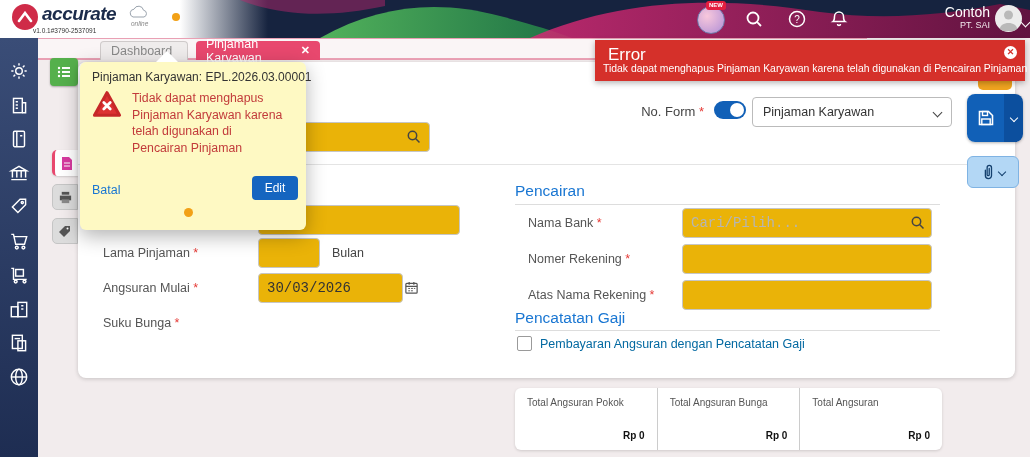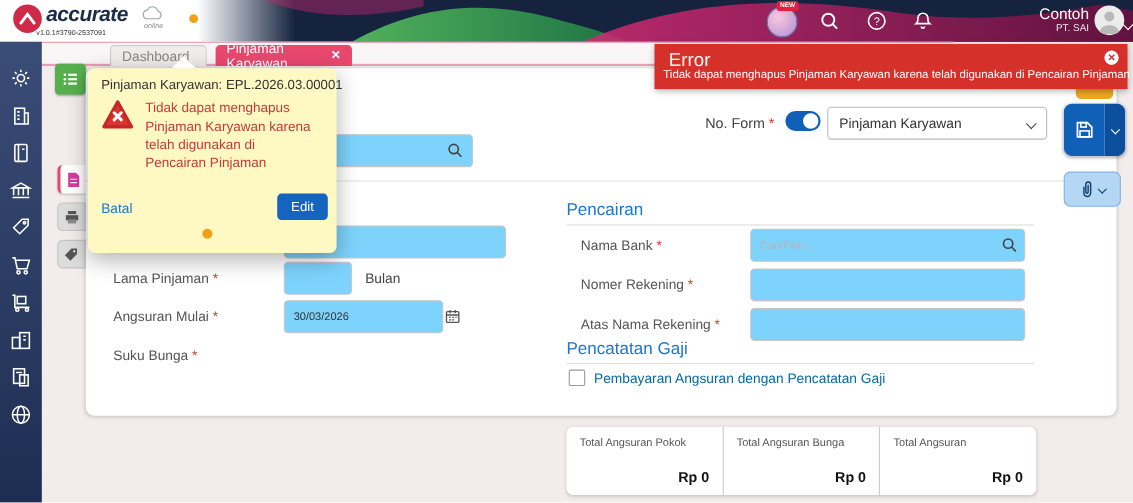--- a/index.html
+++ b/index.html
@@ -55,22 +55,22 @@
     align-items:center;justify-content:center;cursor:pointer;box-sizing:border-box;}
   .vtab1{top:150px;background:#fff;border-left:3px solid #e8486e;box-shadow:0 1px 2px rgba(0,0,0,.15);}
   .vtab2{top:184px;background:#dcdcdc;border:1px solid #c5c5c5;}
   .vtab3{top:218px;background:#dcdcdc;border:1px solid #c5c5c5;}
 
   
   .card{position:absolute;left:78px;top:62px;width:937px;height:316px;background:#fff;border-radius:8px;
     box-shadow:0 1px 4px rgba(0,0,0,.18);}
   .divline{position:absolute;background:#e4e4e4;height:1px;}
 
-  .inp{position:absolute;border:1px solid #c6c6c6;border-radius:4px;background:#7dd3fc;box-sizing:border-box;
-    font-family:Liberation Sans, sans-serif;font-size:10px;color:#333;padding:0 8px;height:30px;}
+  .inp{position:absolute;border:1px solid #c6c6c6;border-radius:4px;background:#eab308;box-sizing:border-box;
+    font-family:Liberation Mono, monospace;font-size:14px;color:#333;padding:0 8px;height:30px;}
   .inp::placeholder{color:#b5b5b5;}
   .iconbox{position:absolute;pointer-events:none;}
   .lbl{position:absolute;color:#555;font-size:12.5px;white-space:nowrap;}
   .req{color:#e53935;}
   .selectbox{position:absolute;border:1px solid #bbb;border-radius:4px;background:#fff;display:flex;
     align-items:center;justify-content:space-between;padding:0 10px;box-sizing:border-box;height:30px;
     font-size:12.5px;color:#333;cursor:pointer;}
   .heading{position:absolute;color:#1976d2;font-size:15.5px;}
   .toggle{position:absolute;left:714px;top:101px;width:32px;height:18px;background:#1160b7;border-radius:10px;cursor:pointer;}
   .knob{position:absolute;right:2px;top:2px;width:14px;height:14px;background:#fff;border-radius:50%;}
@@ -86,21 +86,21 @@
   .attachbtn{position:absolute;left:967px;top:156px;width:50px;height:30px;background:#b3d7f5;
     border:1px solid #7fb3e3;border-radius:6px;display:flex;align-items:center;justify-content:center;gap:4px;cursor:pointer;}
   .attachbtn .chev{border-color:#14406e;width:5px;height:5px;}
 
   
   .totals{position:absolute;left:515px;top:388px;width:427px;height:62px;background:#fff;border-radius:6px;
     box-shadow:0 1px 3px rgba(0,0,0,.15);display:flex;box-sizing:border-box;}
   .tcol{flex:1;padding:9px 12px;display:flex;flex-direction:column;justify-content:space-between;box-sizing:border-box;}
   .tcol + .tcol{border-left:1px solid #ccc;}
   .tlabel{font-size:10px;color:#555;white-space:nowrap;}
-  .tvalue{font-size:13px;font-weight:bold;color:#111;text-align:right;}
+  .tvalue{font-size:10px;font-weight:bold;color:#111;text-align:right;}
 
   
   .toast{position:absolute;left:595px;top:40px;width:430px;height:41px;background:#d5302a;color:#fff;z-index:40;
     box-shadow:0 2px 6px rgba(0,0,0,.3);}
   .toast-title{position:absolute;left:13px;top:5px;font-size:17px;}
   .toast-close{position:absolute;right:8px;top:6px;width:13px;height:13px;background:#fff;color:#d5302a;
     border-radius:50%;font-size:9px;line-height:13px;text-align:center;font-weight:bold;cursor:pointer;}
   .toast-msg{position:absolute;left:8px;top:23px;font-size:10.4px;white-space:nowrap;}
   .yellowpill{position:absolute;left:978px;top:72px;width:34px;height:18px;background:#f0a420;border-radius:5px;z-index:30;}
 

